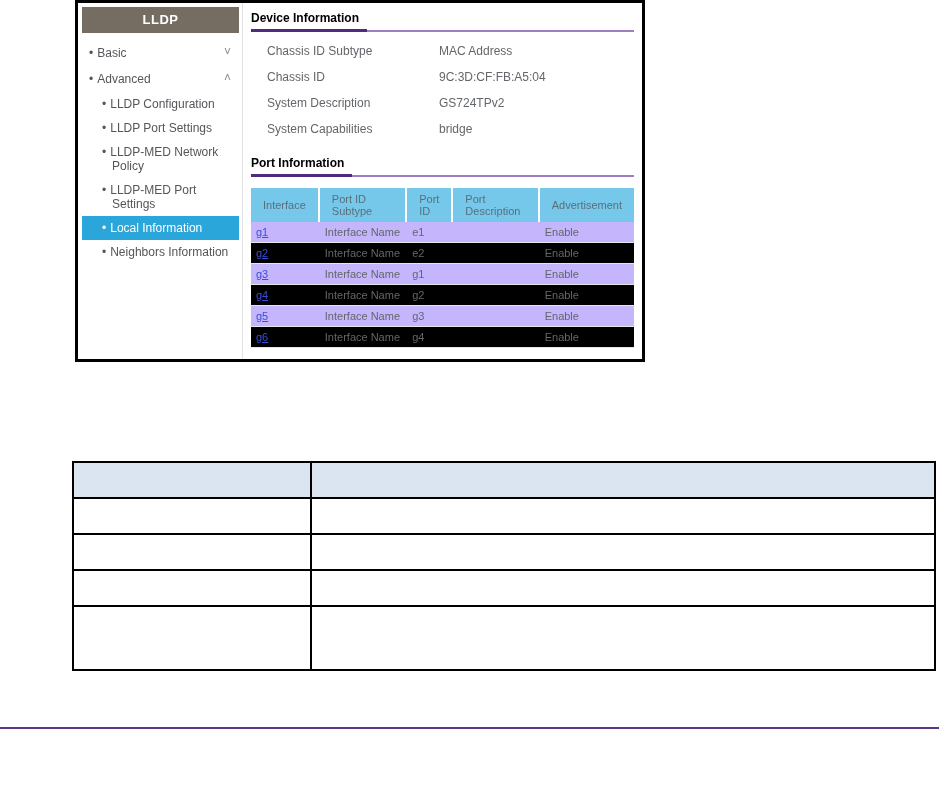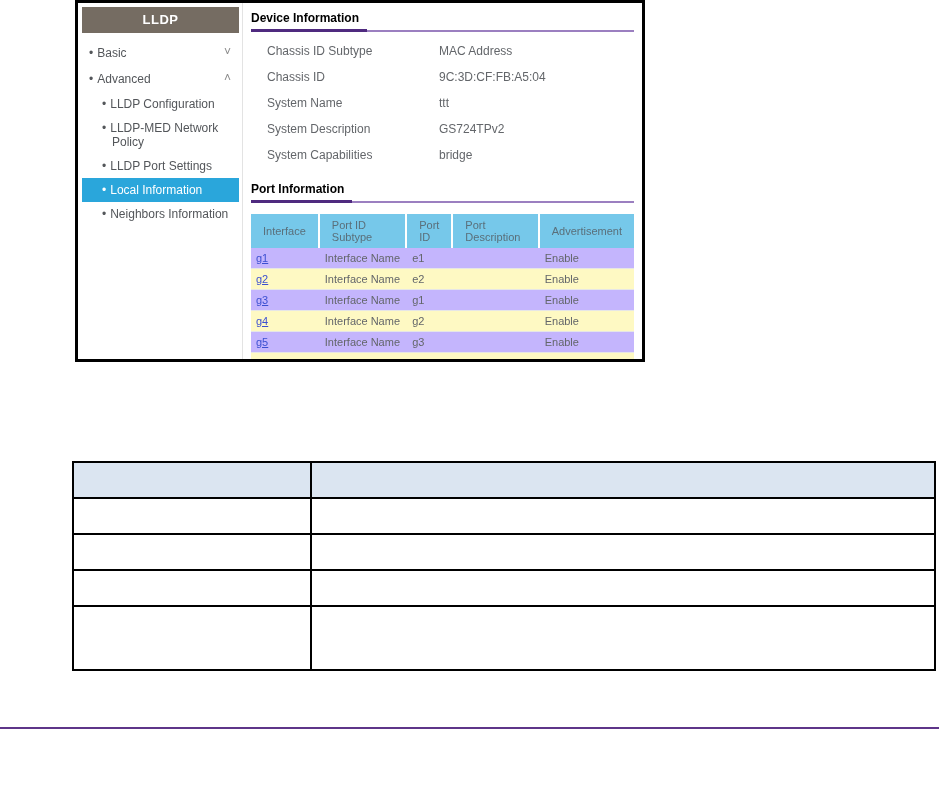--- a/index.html
+++ b/index.html
@@ -39,21 +39,21 @@
   .field-row { display:flex; height:26px; font-size:12px; color:#63666a; }
   .field-label { width:172px; }
   .port-section { margin-top:6px; }
   .port-table { margin-top:11px; border-collapse:separate; border-spacing:0; font-size:11px; color:#63666a; }
   .port-table th {
     background:#76c8ea; color:#5a6f7a; font-weight:normal; text-align:left;
     padding:5px 12px; border-right:2px solid #fff; font-size:11px;
   }
   .port-table th:last-child { border-right:none;margin-left:24px; }
   .port-table td { padding:4px 5px; border-bottom:1px solid #e6e6e6; background:#c4b5fd; height:11px; }
-  .port-table tr.alt td { background:#fef9c3; }
+  .port-table tr.alt td { background:#000000; }
   .col-iface{width:48px;} .col-subtype{width:94px;} .col-pid{width:46px;}
   .col-desc{width:88px;} .col-adv{width:88px;}
   a.iface { color:#3b4fd1; text-decoration:underline; cursor:pointer; }
 
   
   .doc-table { position:absolute; left:72px; top:461px; width:864px; border-collapse:collapse; }
   .doc-table th, .doc-table td { border:2px solid #000; padding:0; }
   .doc-table thead th { background:#dbe5f1; height:36px; }
   .doc-table .c1 { width:238px; }
   .doc-table tr.r1 td { height:36px; }
@@ -82,24 +82,27 @@
 
         <div class="side-item">
           <span class="bullet">•</span><span>Advanced</span>
           <span class="chev">˄</span>
         </div>
 
         <div class="side-sub">
           <span class="bullet">•</span><span>LLDP Configuration</span>
         </div>
         <div class="side-sub">
+          <span class="bullet">•</span><span>LLDP Port Settings</span>
+        </div>
+        <div class="side-sub">
           <span class="bullet">•</span><span>LLDP-MED Network Policy</span>
         </div>
         <div class="side-sub">
-          <span class="bullet">•</span><span>LLDP Port Settings</span>
+          <span class="bullet">•</span><span>LLDP-MED Port Settings</span>
         </div>
         <div class="side-sub selected">
           <span class="bullet">•</span><span>Local Information</span>
         </div>
         <div class="side-sub">
           <span class="bullet">•</span><span>Neighbors Information</span>
         </div>
       </div>
     </div>
 
@@ -110,24 +113,20 @@
       </div>
 
       <div class="fields">
         <div class="field-row">
           <span class="field-label">Chassis ID Subtype</span>
           <span class="field-value">MAC Address</span>
         </div>
         <div class="field-row">
           <span class="field-label">Chassis ID</span>
           <span class="field-value">9C:3D:CF:FB:A5:04</span>
-        </div>
-        <div class="field-row">
-          <span class="field-label">System Name</span>
-          <span class="field-value">ttt</span>
         </div>
         <div class="field-row">
           <span class="field-label">System Description</span>
           <span class="field-value">GS724TPv2</span>
         </div>
         <div class="field-row">
           <span class="field-label">System Capabilities</span>
           <span class="field-value">bridge</span>
         </div>
       </div>

